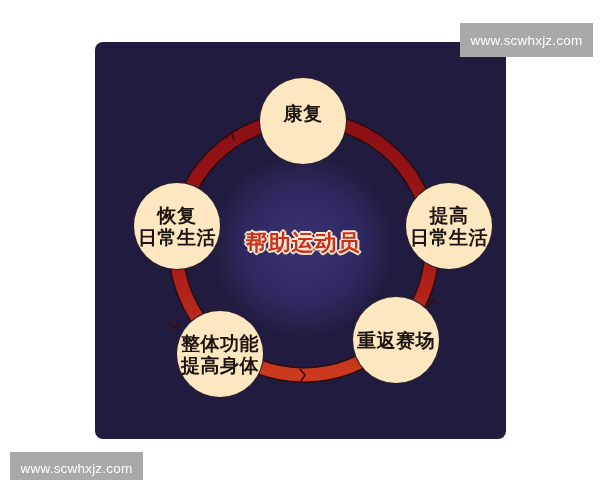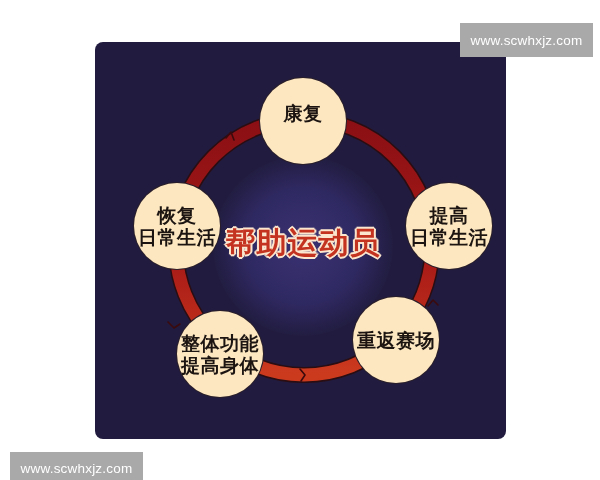--- a/index.html
+++ b/index.html
@@ -25,21 +25,21 @@
       border-radius: 50%; background: #fde7c1;
       box-shadow: 0 0 0 1px #2a1f2a;
       display: flex; flex-direction: column; align-items: center; justify-content: center;
       color: #1b1410; font-weight: bold; font-size: 19px; line-height: 22px; text-align: center;
     }
     .node .line { display: block; white-space: nowrap; letter-spacing: 0.5px; }
     .node.top { justify-content: flex-start; padding-top: 0; }
     .node.top .line { margin-top: 24px; }
     .center-title {
       position: absolute; left: 303px; top: 243px; transform: translate(-50%, -50%);
-      font-size: 30px; font-weight: bold; color: #c3331f; letter-spacing: 1px; white-space: nowrap;
+      font-size: 22px; font-weight: bold; color: #c3331f; letter-spacing: 1px; white-space: nowrap;
       text-shadow:
         1px 1px 0 #fbe6cf, -1px -1px 0 #fbe6cf, 1px -1px 0 #fbe6cf, -1px 1px 0 #fbe6cf,
         2px 0 0 #fbe6cf, -2px 0 0 #fbe6cf, 0 2px 0 #fbe6cf, 0 -2px 0 #fbe6cf;
     }
     .watermark {
       position: absolute; background: #a9a9a9; color: #ffffff;
       font-family: Liberation Sans, sans-serif; font-size: 13.5px;
       display: flex; align-items: center; justify-content: center; letter-spacing: 0.2px; margin-top: 12px;
     }
     .wm-top { left: 460px; top: 11px; width: 133px; height: 34px; }

